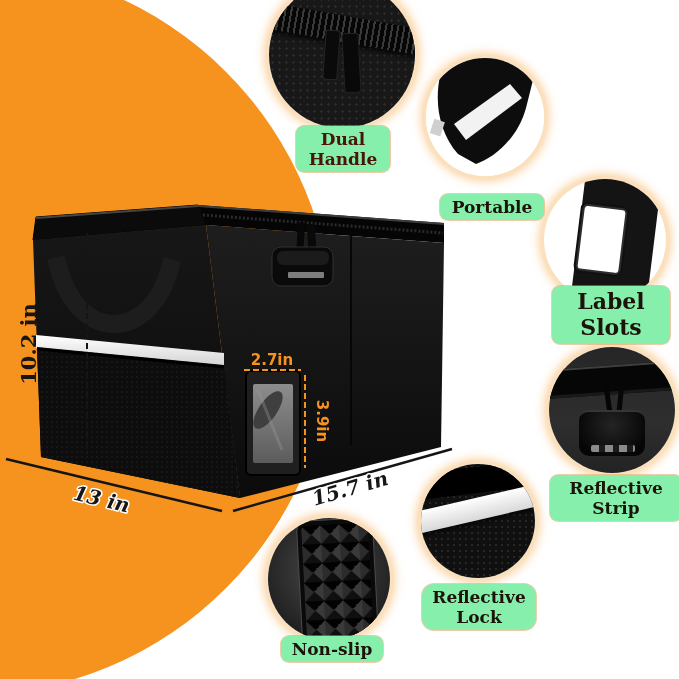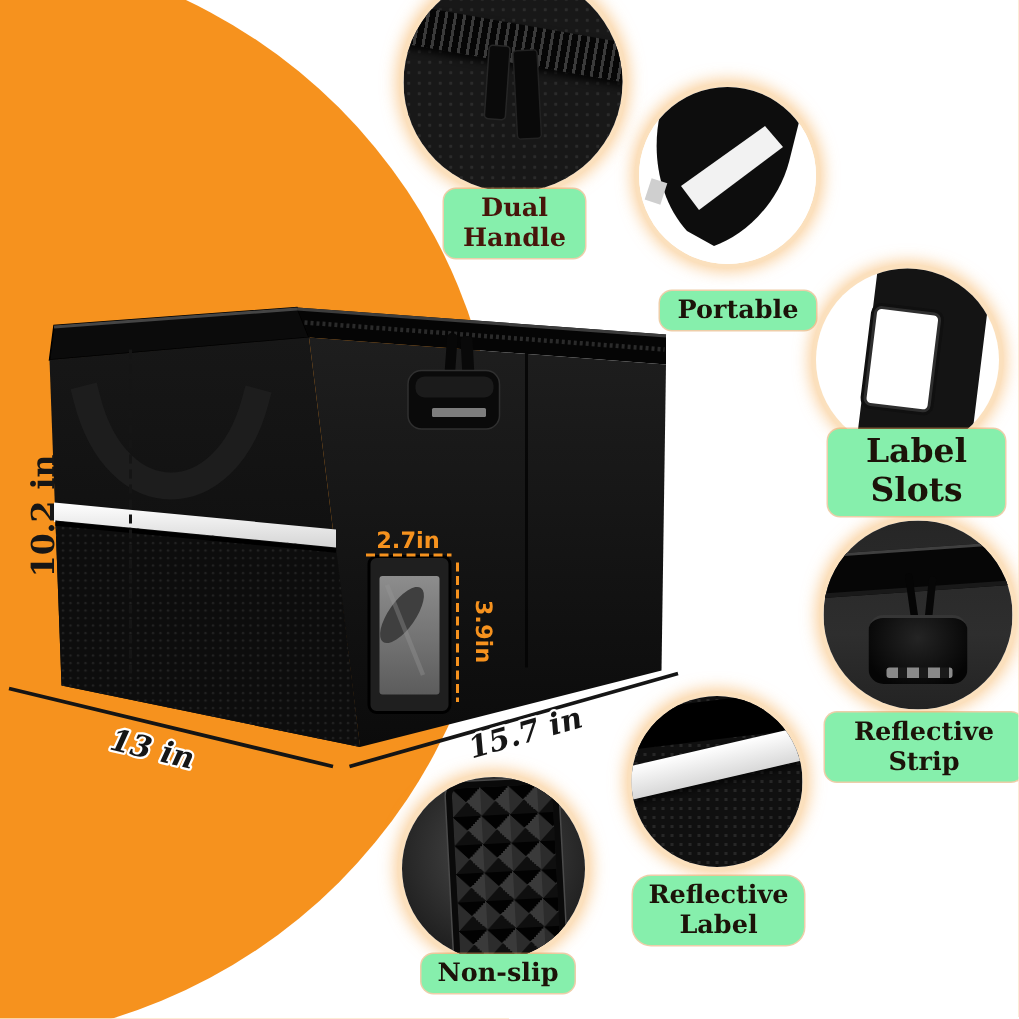--- a/index.html
+++ b/index.html
@@ -199,20 +199,20 @@
     <span></span>
   </div>
 
   <div class="feature-label" style="left:550px;top:475px;width:128px;font-size:17px;">
     <span>Reflective</span>
     <span>Strip</span>
   </div>
 
   <div class="feature-label" style="left:422px;top:584px;width:110px;border-radius:12px;">
     <span>Reflective</span>
-    <span>Label</span>
+    <span>Lock</span>
   </div>
 
   <div class="feature-label" style="left:281px;top:636px;width:98px;">
     <span>Non-slip</span>
   </div>
 
 </div>
 
 </body></html>

